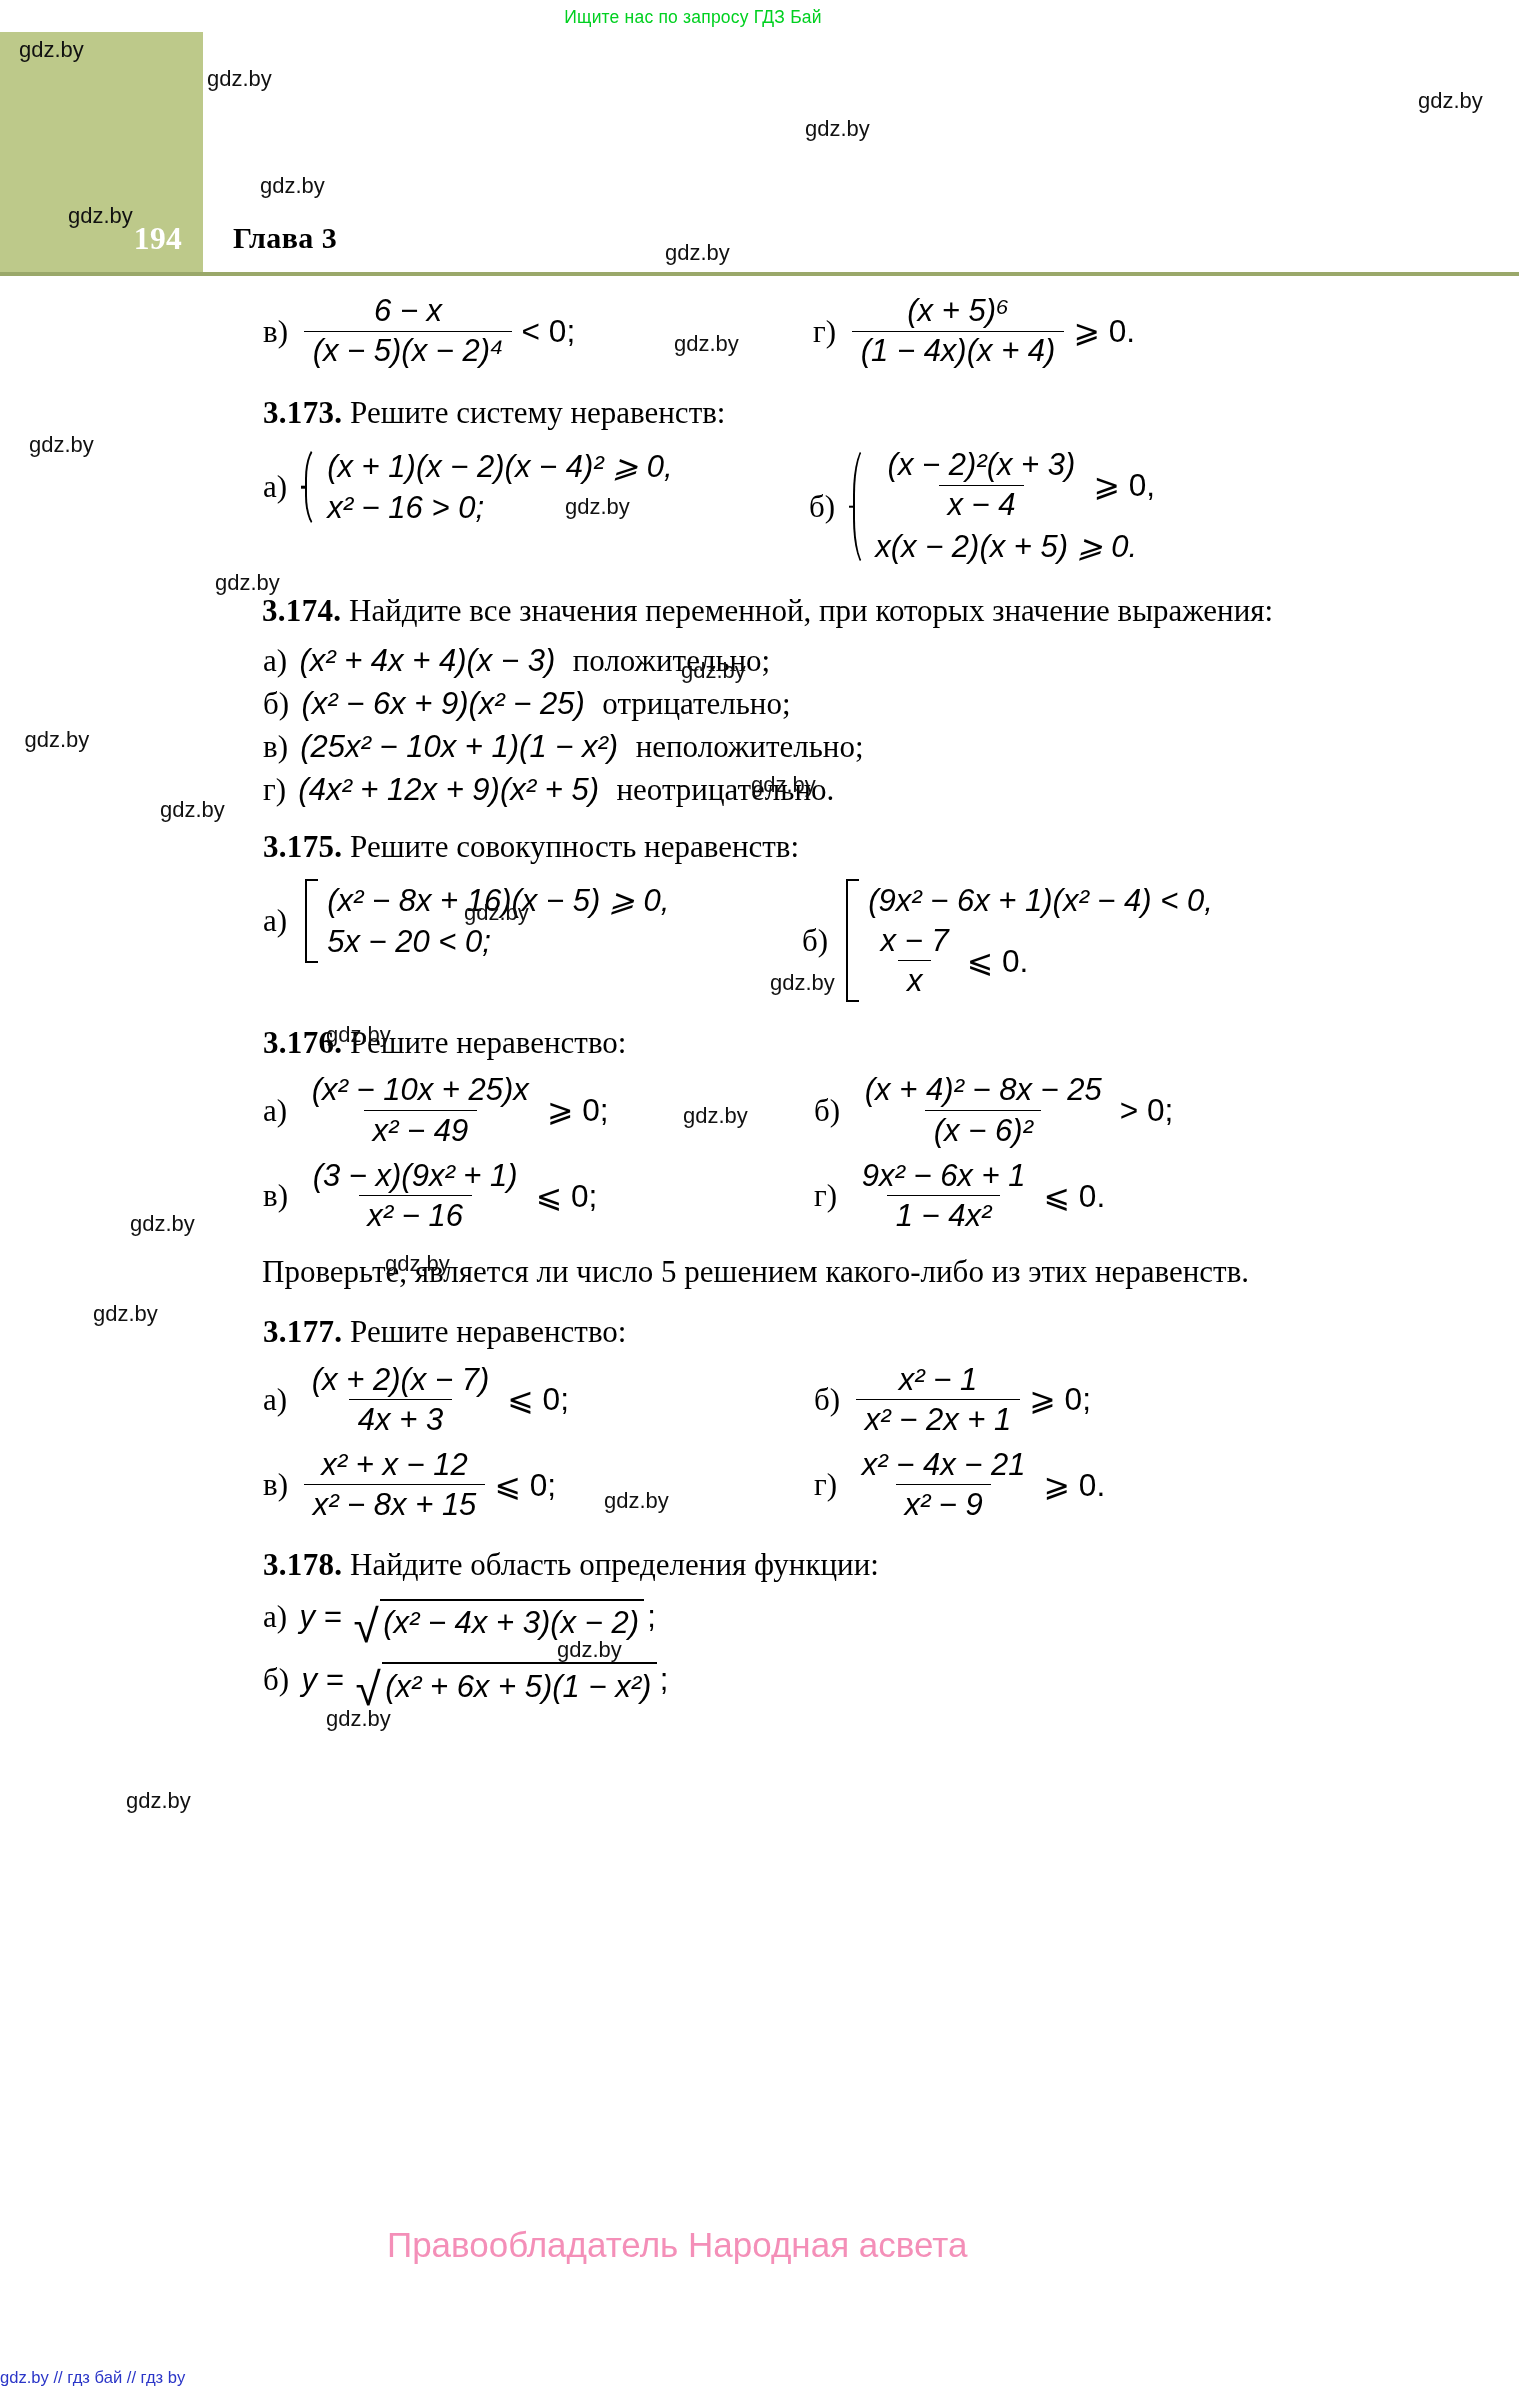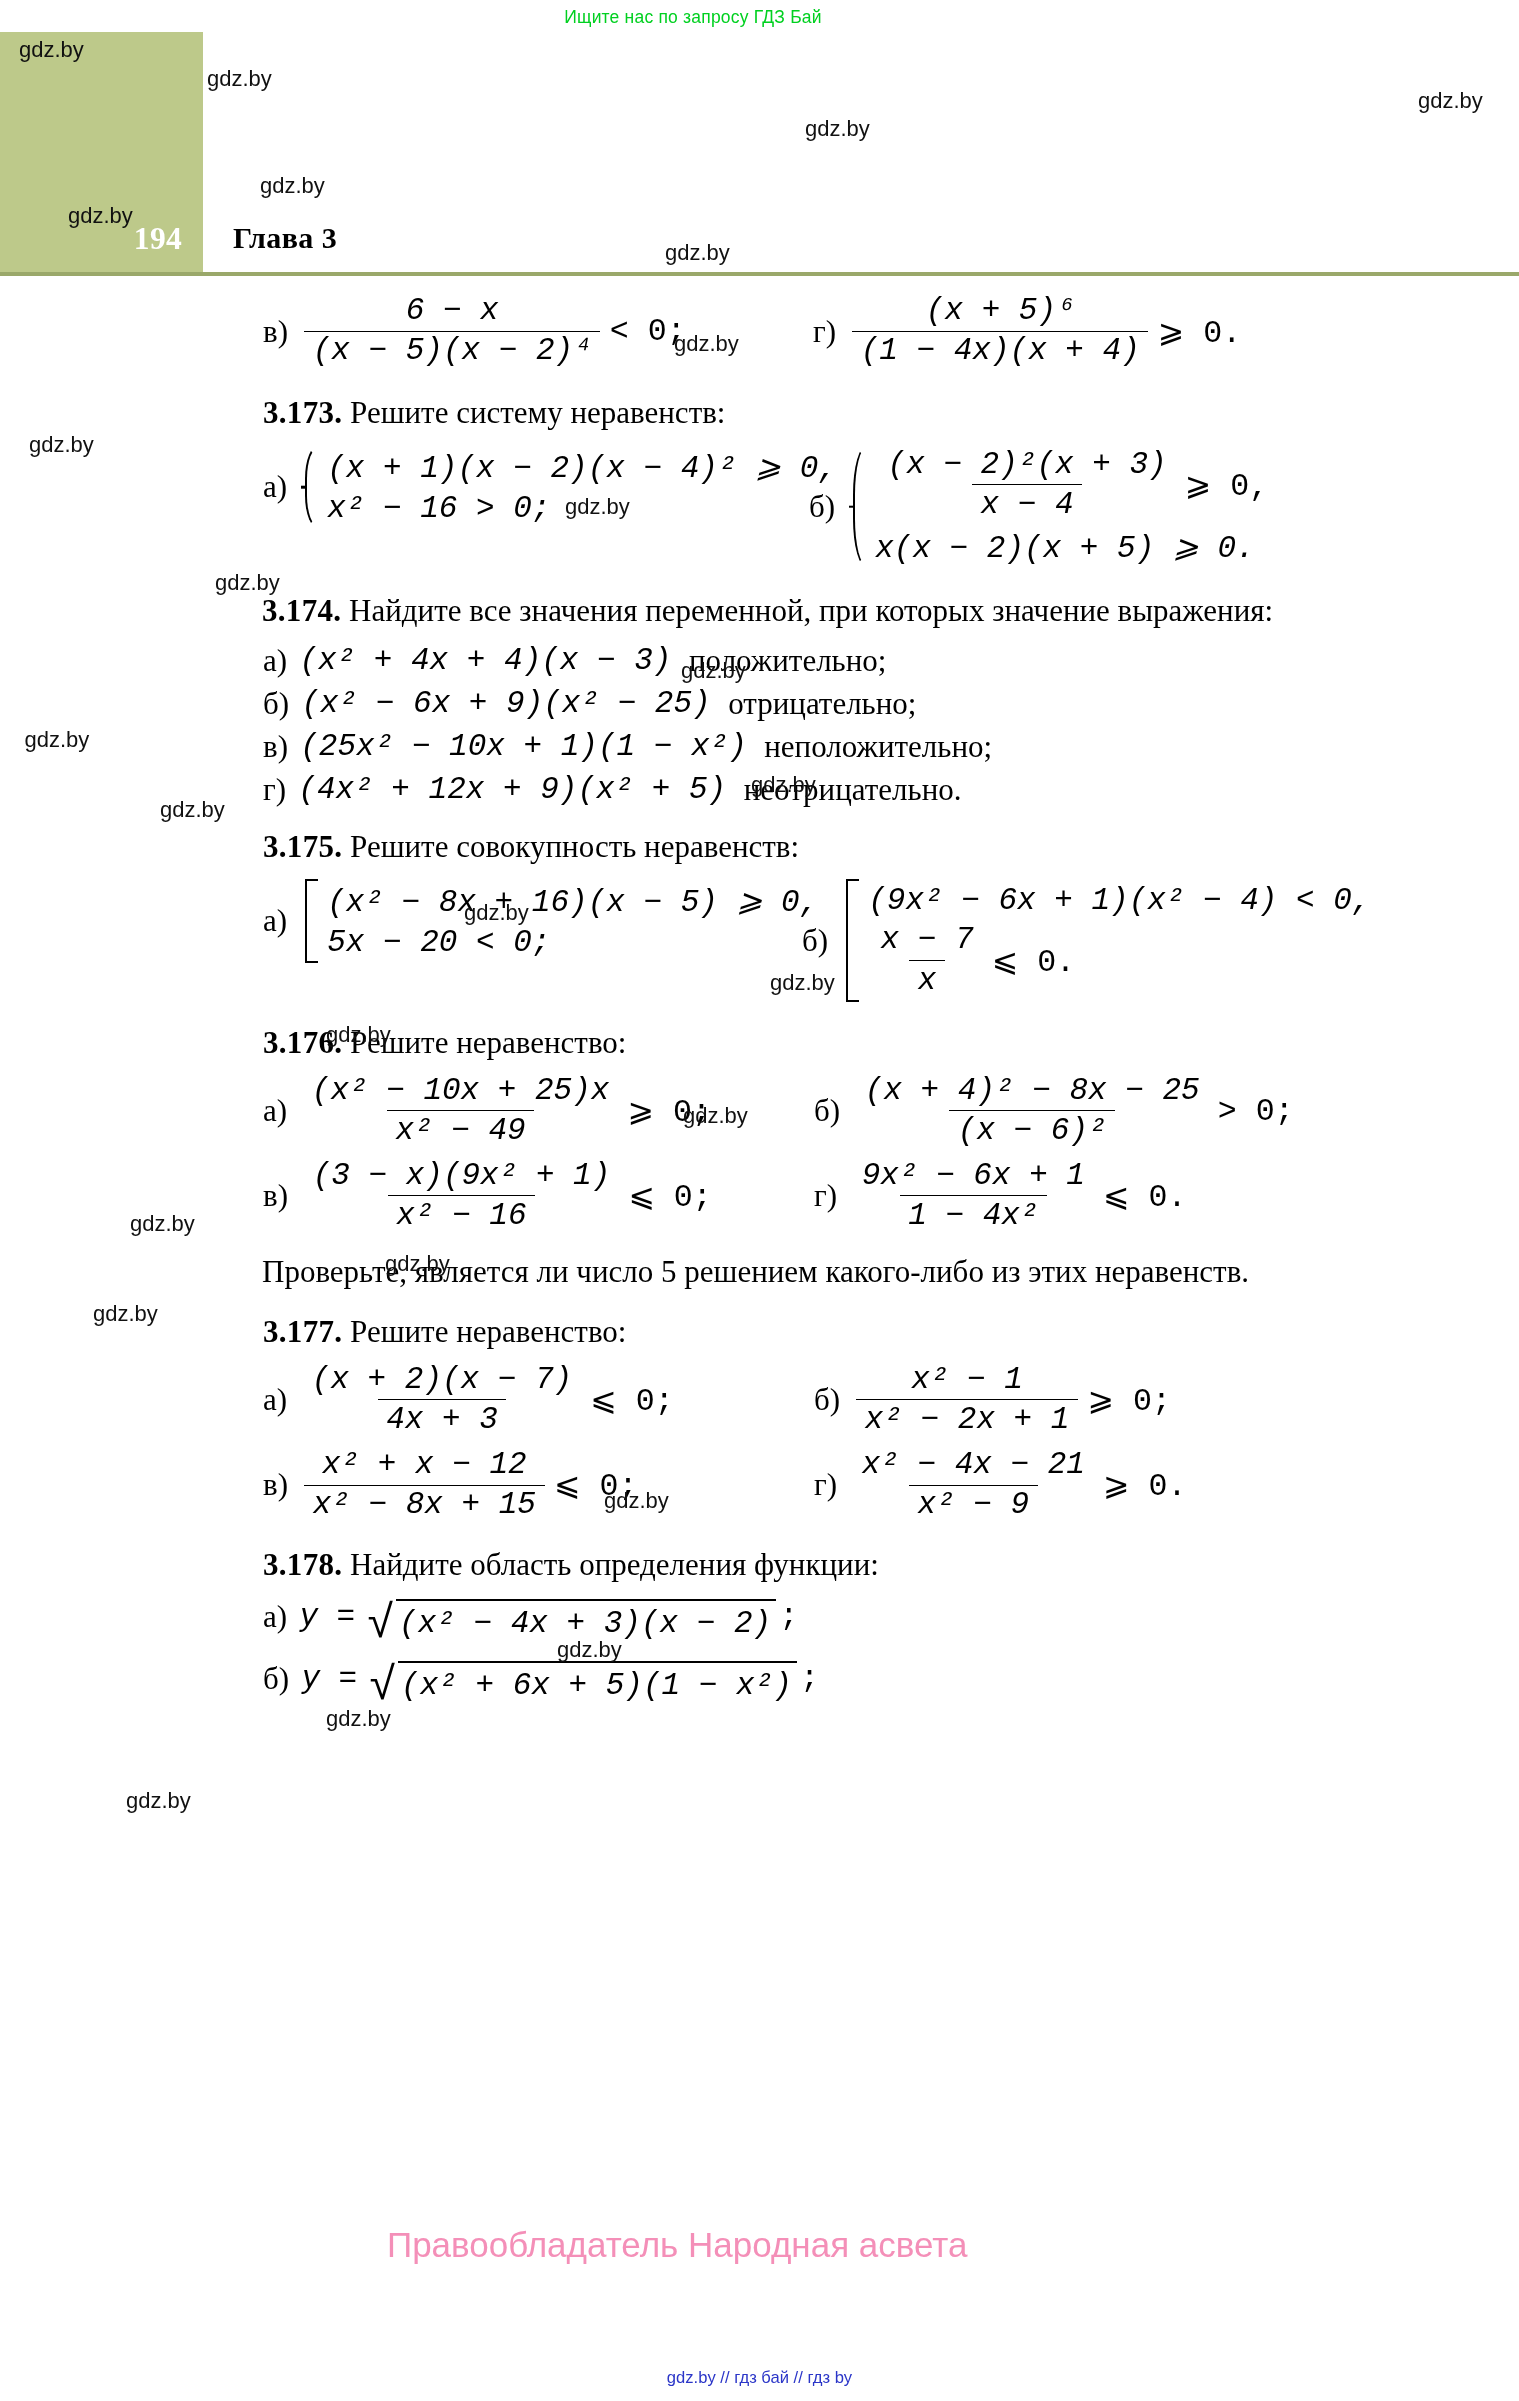--- a/index.html
+++ b/index.html
@@ -102,21 +102,21 @@
   .row.cols > .col { display: flex; align-items: center; }
   .col-a { width: 490px; }
   .lbl {
     font-size: 31px;
     margin-right: 12.3px;
     white-space: nowrap;
   }
 
   
   .m {
-    font-family: Liberation Mono, monospace;
+    font-family: Liberation Sans, sans-serif;
     font-size: 31px;
     white-space: nowrap;
     display: inline-flex;
     align-items: center;
   }
   .it { font-style: italic; }
   .rel { padding: 0 .18em; font-size: 1.02em; }
 
   
   .frac {
@@ -206,21 +206,21 @@
     font-family: "Liberation Sans", sans-serif;
     font-size: 35px;
     color: #f48fb8;
     white-space: nowrap;
   }
   .footer-links {
     position: absolute;
     left: 0;
     top: 2368px;
     width: 1519px;
-    text-align: center;
+    text-align: left;
     font-family: "Liberation Sans", sans-serif;
     font-size: 16.6px;
     color: #2b36c8;
   }
 </style>
 </head>
 <body>
 
 <div class="top-banner">Ищите нас по запросу ГДЗ Бай</div>
 

